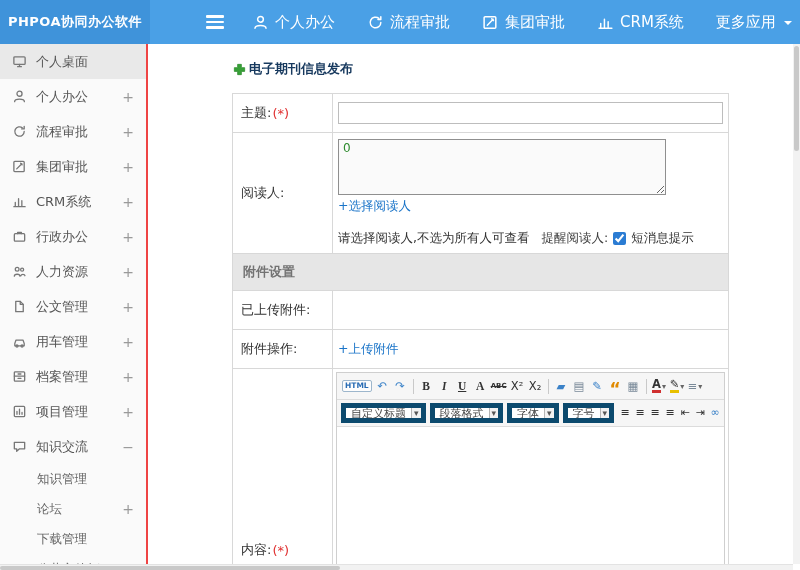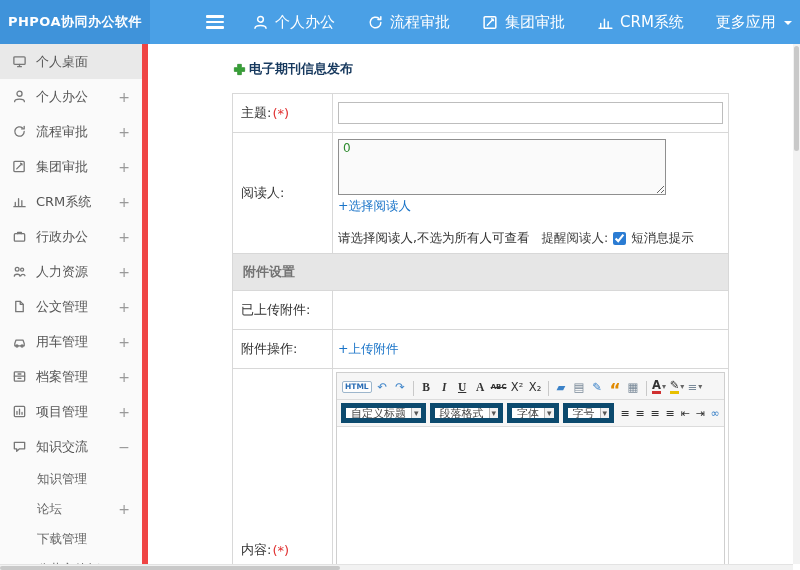--- a/index.html
+++ b/index.html
@@ -11,21 +11,21 @@
 .logo{width:150px;height:44px;background:#3f93da;display:flex;align-items:center;justify-content:center;font-weight:bold;font-size:13px;letter-spacing:.5px}
 .hamburger{margin-left:56px;cursor:pointer;display:flex;flex-direction:column;gap:3px}
 .hamburger span{display:block;width:18px;height:2.5px;background:#fff;border-radius:1px}
 .nav{display:flex;margin-left:28px;gap:32px;font-size:15px}
 .nav-item{display:flex;align-items:center;gap:6px;cursor:pointer;white-space:nowrap}
 .nav-ic svg{width:17px;height:17px;display:block}
 .caret{width:0;height:0;border:4.5px solid transparent;border-top-color:#fff;margin-top:5px;margin-left:2px}
 
 
 .layout{display:flex;height:526px}
-.sidebar{width:148px;background:#fafafa;border-right:6px solid #ef4444;overflow:hidden;flex:none}
+.sidebar{width:148px;background:#fafafa;border-right:2px solid #ef4444;overflow:hidden;flex:none}
 .side-item{height:35px;display:flex;align-items:center;padding:0 12px;color:#555;cursor:pointer;font-size:13px}
 .side-item.active{background:#e9e9e9}
 .side-item .ic{width:15px;margin-right:9px;color:#777;flex:none}
 .side-item .ic svg{width:15px;height:15px;display:block}
 .side-item .lbl{flex:1;white-space:nowrap;overflow:hidden}
 .side-item .exp{color:#999;font-size:14px;padding-left:4px}
 .side-item.sub{height:30px;padding-left:37px;font-size:12.5px;color:#666}
 
 .main{flex:1;padding:16px 0 0 84px;position:relative;background:#fff;overflow:hidden}
 .page-title{display:flex;align-items:center;font-size:13px;font-weight:bold;color:#17395e;margin-bottom:15px}
@@ -45,21 +45,21 @@
 .lnk-row{margin-top:3px}
 .hint{display:flex;align-items:center;gap:4px;font-size:12.5px;margin-top:15px;color:#333;white-space:nowrap}
 .hint .b{font-weight:normal;margin-left:8px;color:#404040}
 .cb{width:13px;height:13px;margin:0 1px;accent-color:#2b7cd3}
 .section{width:100%;background:#e6e6e6;font-weight:bold;padding:9px 10px;font-size:13px;color:#737373}
 .empty-cell{min-height:23px}
 
 
 .fv-editor{padding:3px}
 .editor{border:1px solid #cfcfcf}
-.ed-toolbar{display:flex;align-items:flex-end;background:#f6f6f6;border-bottom:1px solid #dcdcdc;padding:3px 4px;gap:1px;overflow:hidden;white-space:nowrap;height:27px}
+.ed-toolbar{display:flex;align-items:center;background:#f6f6f6;border-bottom:1px solid #dcdcdc;padding:3px 4px;gap:1px;overflow:hidden;white-space:nowrap;height:27px}
 .ed-content{height:300px;background:#fff;cursor:text}
 .ed-btn{display:inline-flex;align-items:center;justify-content:center;min-width:17px;height:19px;font-size:11.5px;color:#333;cursor:pointer;border-radius:2px;padding:0 1px}
 .ed-btn .g{line-height:12px}
 .ed-sep{width:1px;height:15px;background:#c9c9c9;margin:0 3px;flex:none}
 .dd{font-size:8px;color:#666;margin-left:1px}
 .t-html .g{font-size:7.5px;font-weight:bold;color:#2a6db5;border:1px solid #9db6cc;padding:1px 2px;border-radius:2px;background:#fdfdfd;line-height:8px}
 .t-bold{font-weight:bold;font-family:"Liberation Serif",serif}
 .t-italic{font-style:italic;font-weight:bold;font-family:"Liberation Serif",serif}
 .t-under{text-decoration:underline;font-weight:bold;font-family:"Liberation Serif",serif}
 .t-strike .g{font-size:7px;font-weight:bold;text-decoration:line-through}

